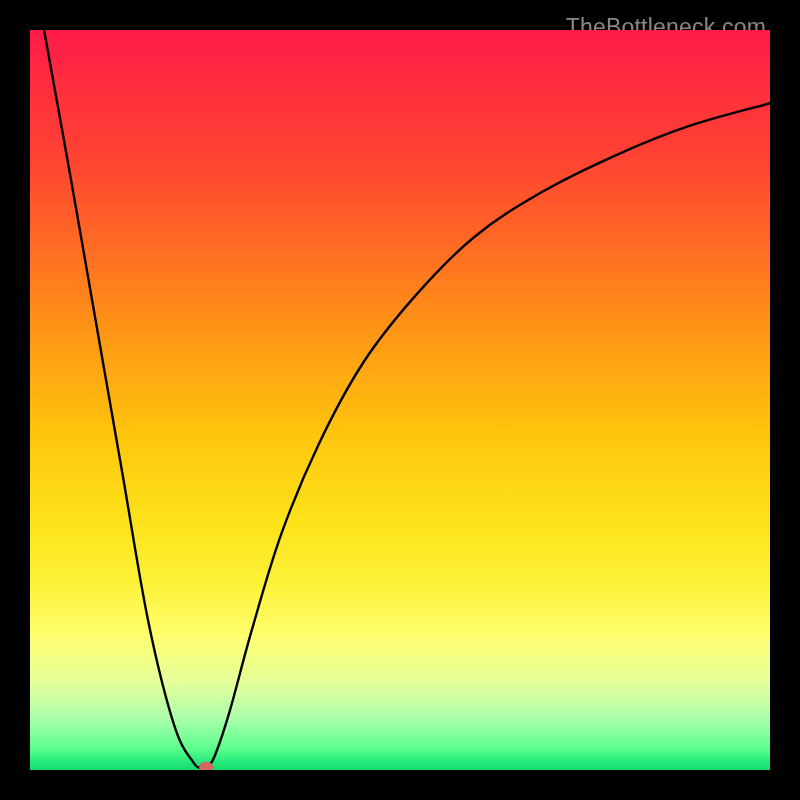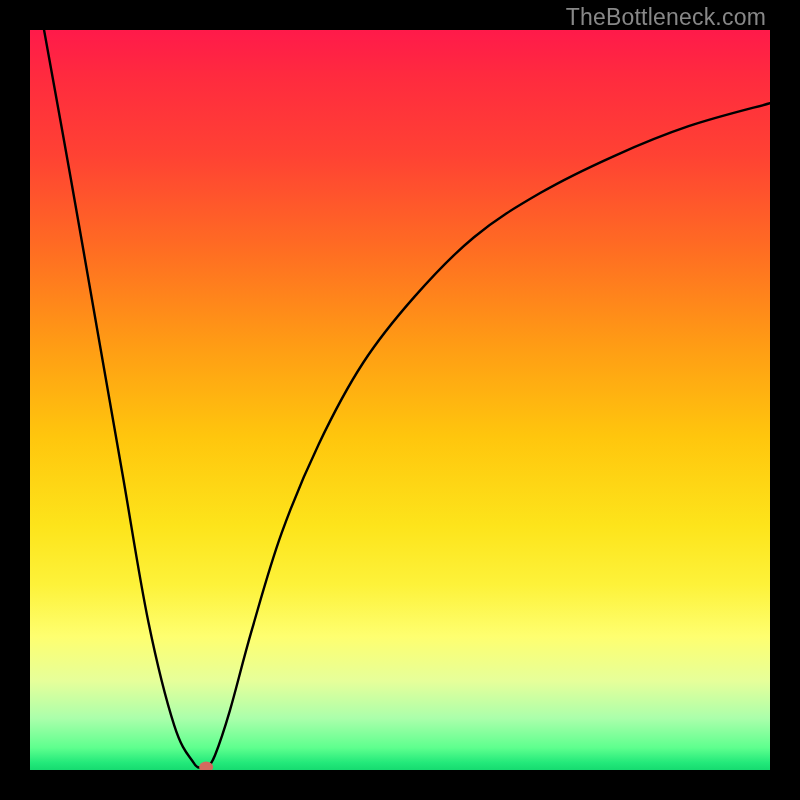--- a/index.html
+++ b/index.html
@@ -35,21 +35,21 @@
       #feff70 82%,
       #e6ff9a 88%,
       #abffab 93%,
       #5eff8e 97%,
       #23e97a 99%,
       #16db70 100%
     );
   }
   .watermark {
     position: absolute;
-    top: 4px;
+    top: 14px;
     right: 34px;
     color: #888;
     font-size: 23px;
     font-weight: 500;
     letter-spacing: 0.2px;
     user-select: none;
   }
   svg.curve {
     position: absolute;
     left: 0;

